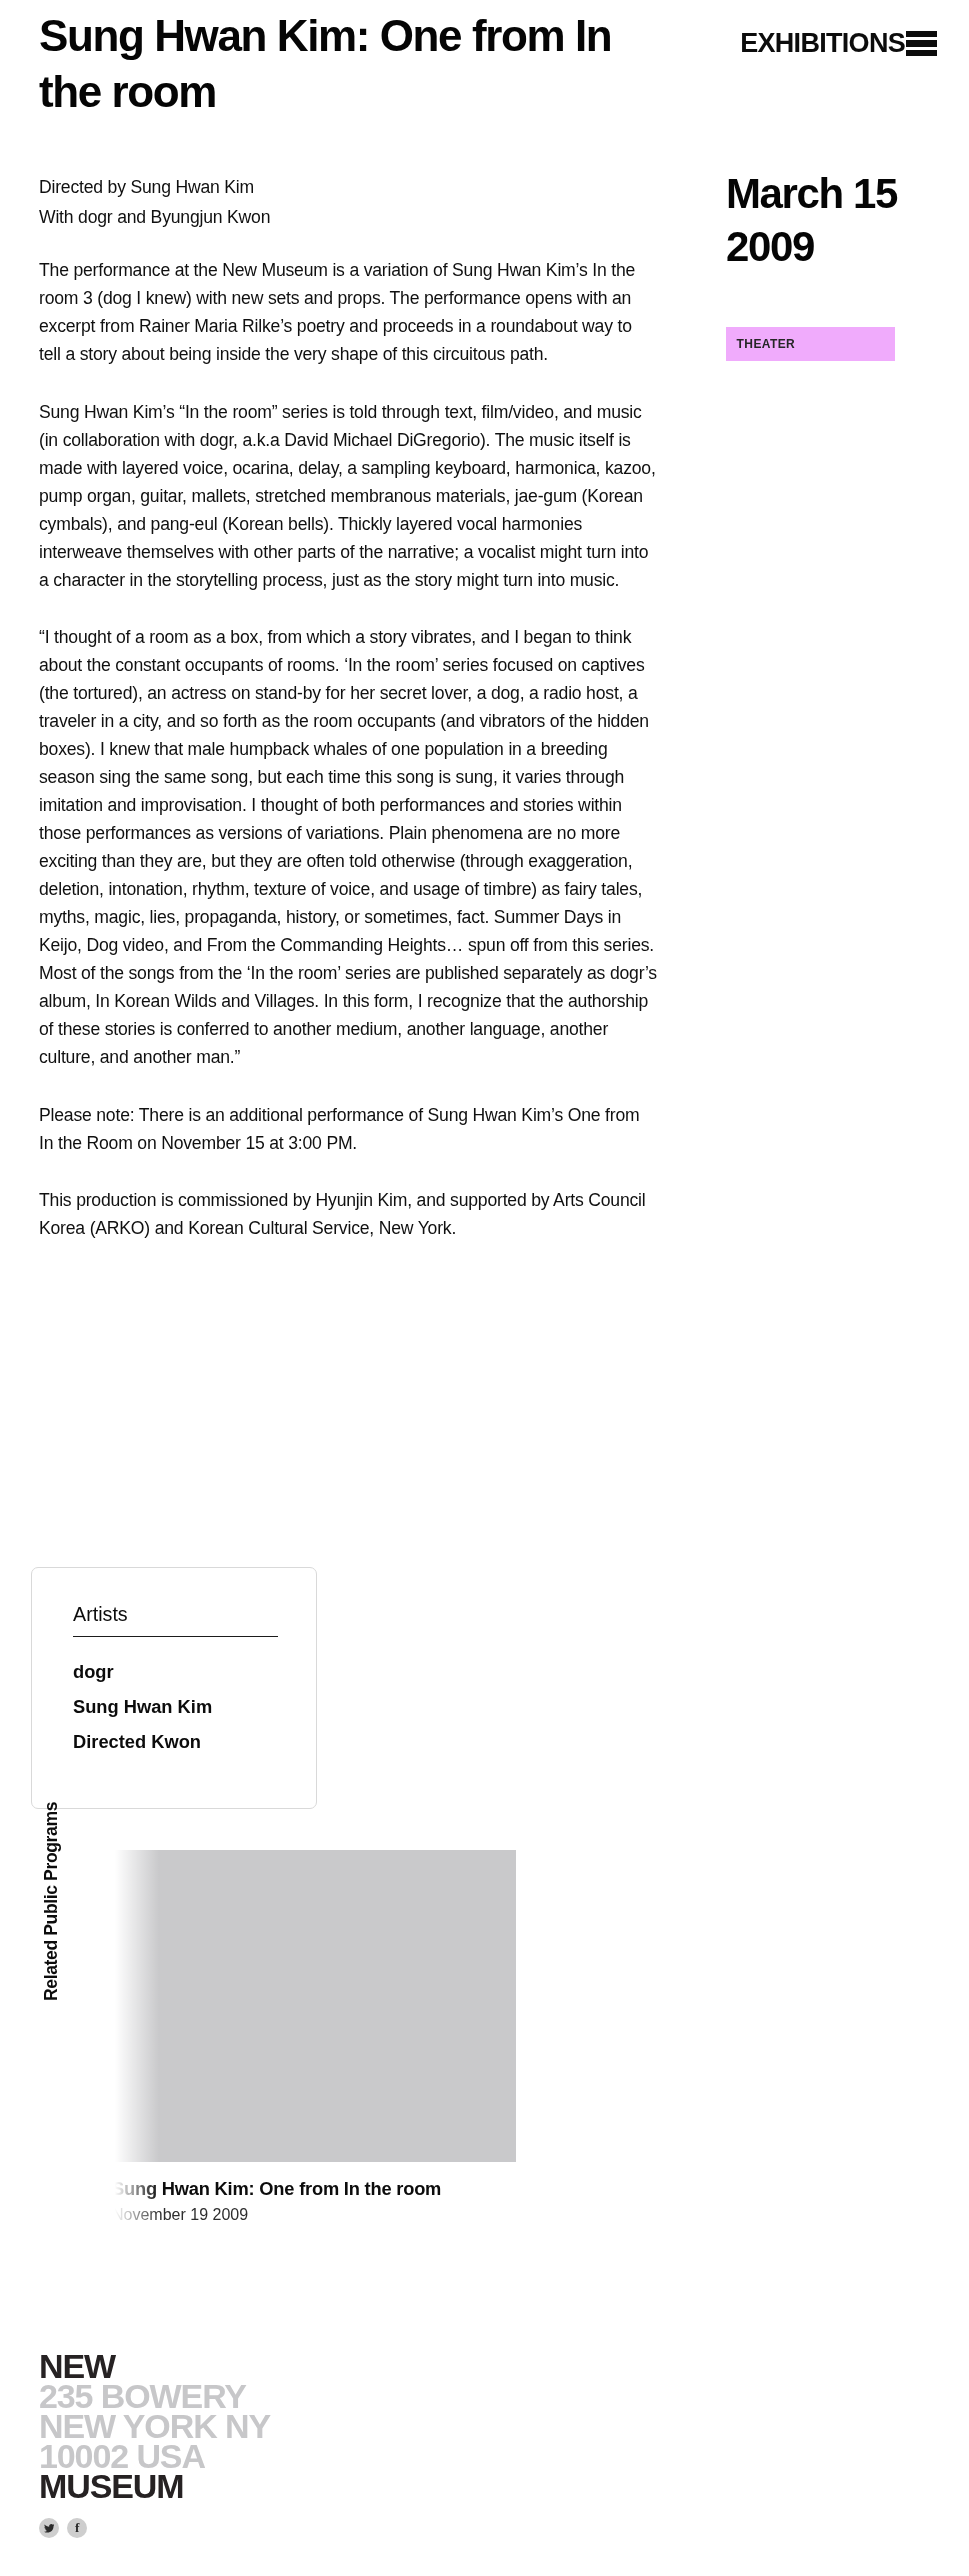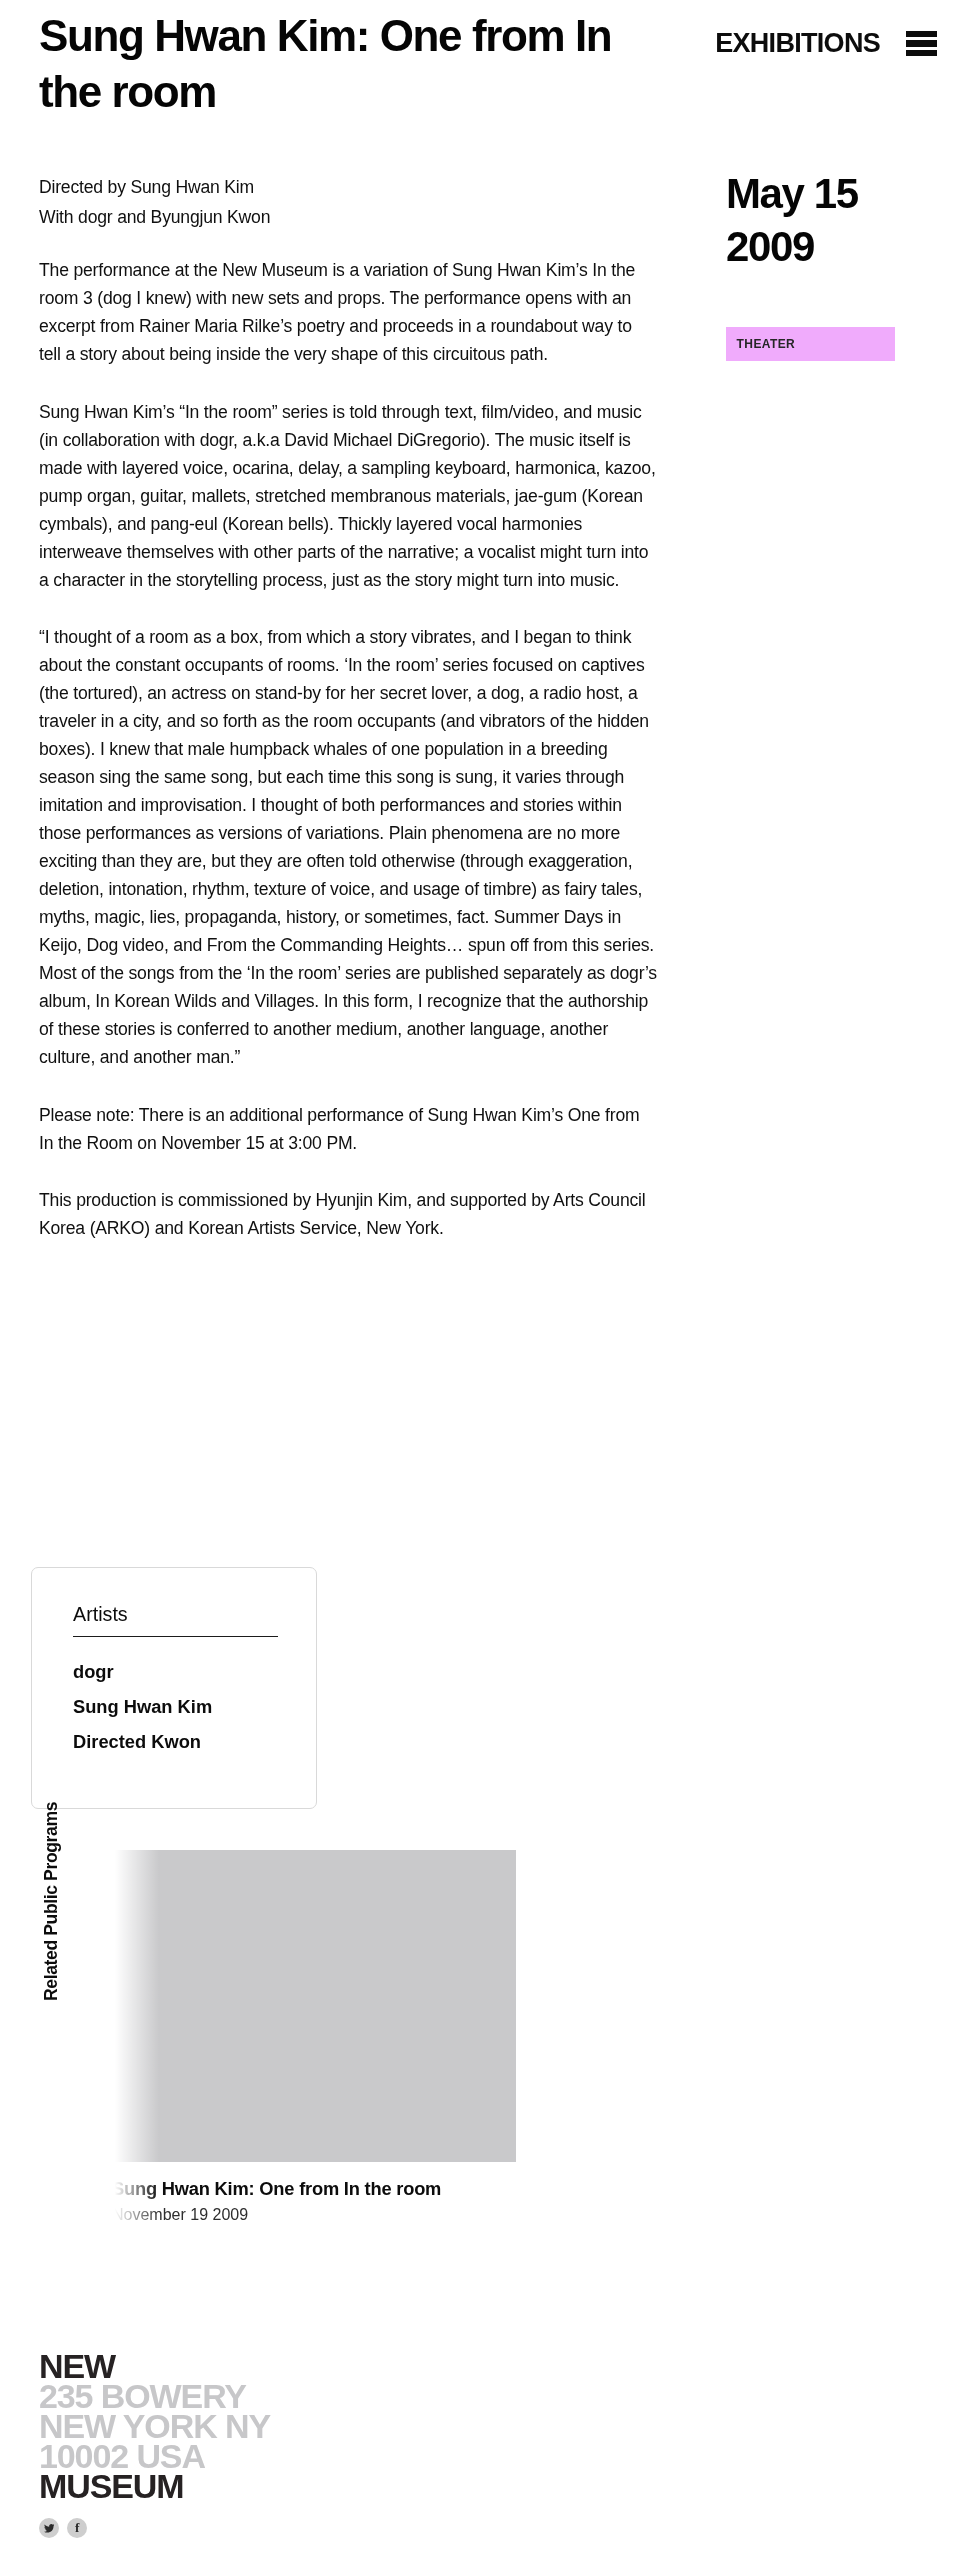--- a/index.html
+++ b/index.html
@@ -7,21 +7,21 @@
   body {
     width: 969px; height: 2576px; position: relative;
     font-family: "Liberation Sans", "DejaVu Sans", sans-serif;
     font-stretch: condensed;
     color: #111111;
     overflow: hidden;
   }
   
   .nav {
     position: absolute; top: 28px; right: 32px;
-    display: flex; align-items: center; gap: 26px;
+    display: flex; align-items: center; gap: 1px;
   }
   .nav-label {
     font-size: 27px; font-weight: 700; letter-spacing: -0.7px; color: #0c0c0c;
     text-decoration: none; cursor: pointer;
   }
   .burger {
     width: 31px; height: 25px; display: flex; flex-direction: column;
     justify-content: space-between; cursor: pointer; background: none; border: none; padding: 0;
   }
   .burger span { display: block; height: 6.3px; background: #0c0c0c; width: 100%; }
@@ -114,24 +114,24 @@
   <p class="credits">
     <span>Directed by Sung Hwan Kim</span>
     <span>With dogr and Byungjun Kwon</span>
   </p>
   <p>The performance at the New Museum is a variation of Sung Hwan Kim’s In the room 3 (dog I knew) with new sets and props. The performance opens with an excerpt from Rainer Maria Rilke’s poetry and proceeds in a roundabout way to tell a story about being inside the very shape of this circuitous path.</p>
   <p>Sung Hwan Kim’s “In the room” series is told through text, film/video, and music (in collaboration with dogr, a.k.a David Michael DiGregorio). The music itself is made with layered voice, ocarina, delay, a sampling keyboard, harmonica, kazoo, pump organ, guitar, mallets, stretched membranous materials, jae-gum (Korean cymbals), and pang-eul (Korean bells). Thickly layered vocal harmonies interweave themselves with other parts of the narrative; a vocalist might turn into a character in the storytelling process, just as the story might turn into music.</p>
   <div class="quote-block">
     <p>“I thought of a room as a box, from which a story vibrates, and I began to think about the constant occupants of rooms. ‘In the room’ series focused on captives (the tortured), an actress on stand-by for her secret lover, a dog, a radio host, a traveler in a city, and so forth as the room occupants (and vibrators of the hidden boxes). I knew that male humpback whales of one population in a breeding season sing the same song, but each time this song is sung, it varies through imitation and improvisation. I thought of both performances and stories within those performances as versions of variations. Plain phenomena are no more exciting than they are, but they are often told otherwise (through exaggeration, deletion, intonation, rhythm, texture of voice, and usage of timbre) as fairy tales, myths, magic, lies, propaganda, history, or sometimes, fact. Summer Days in Keijo, Dog video, and From the Commanding Heights… spun off from this series. Most of the songs from the ‘In the room’ series are published separately as dogr’s album, In Korean Wilds and Villages. In this form, I recognize that the authorship of these stories is conferred to another medium, another language, another culture, and another man.”</p>
   </div>
   <p>Please note: There is an additional performance of Sung Hwan Kim’s One from In the Room on November 15 at 3:00 PM.</p>
-  <p>This production is commissioned by Hyunjin Kim, and supported by Arts Council Korea (ARKO) and Korean Artists Service, New York.</p>
+  <p>This production is commissioned by Hyunjin Kim, and supported by Arts Council Korea (ARKO) and Korean Cultural Service, New York.</p>
 </div>
 
-<h2 class="event-date">May 15 2009</h2>
+<h2 class="event-date">March 15 2009</h2>
 <div class="category-chip">
   <span>THEATER</span>
 </div>
 
 <section class="artists-card">
   <h2>Artists</h2>
   <hr class="artists-rule">
   <ul>
     <li>dogr</li>
     <li>Sung Hwan Kim</li>

